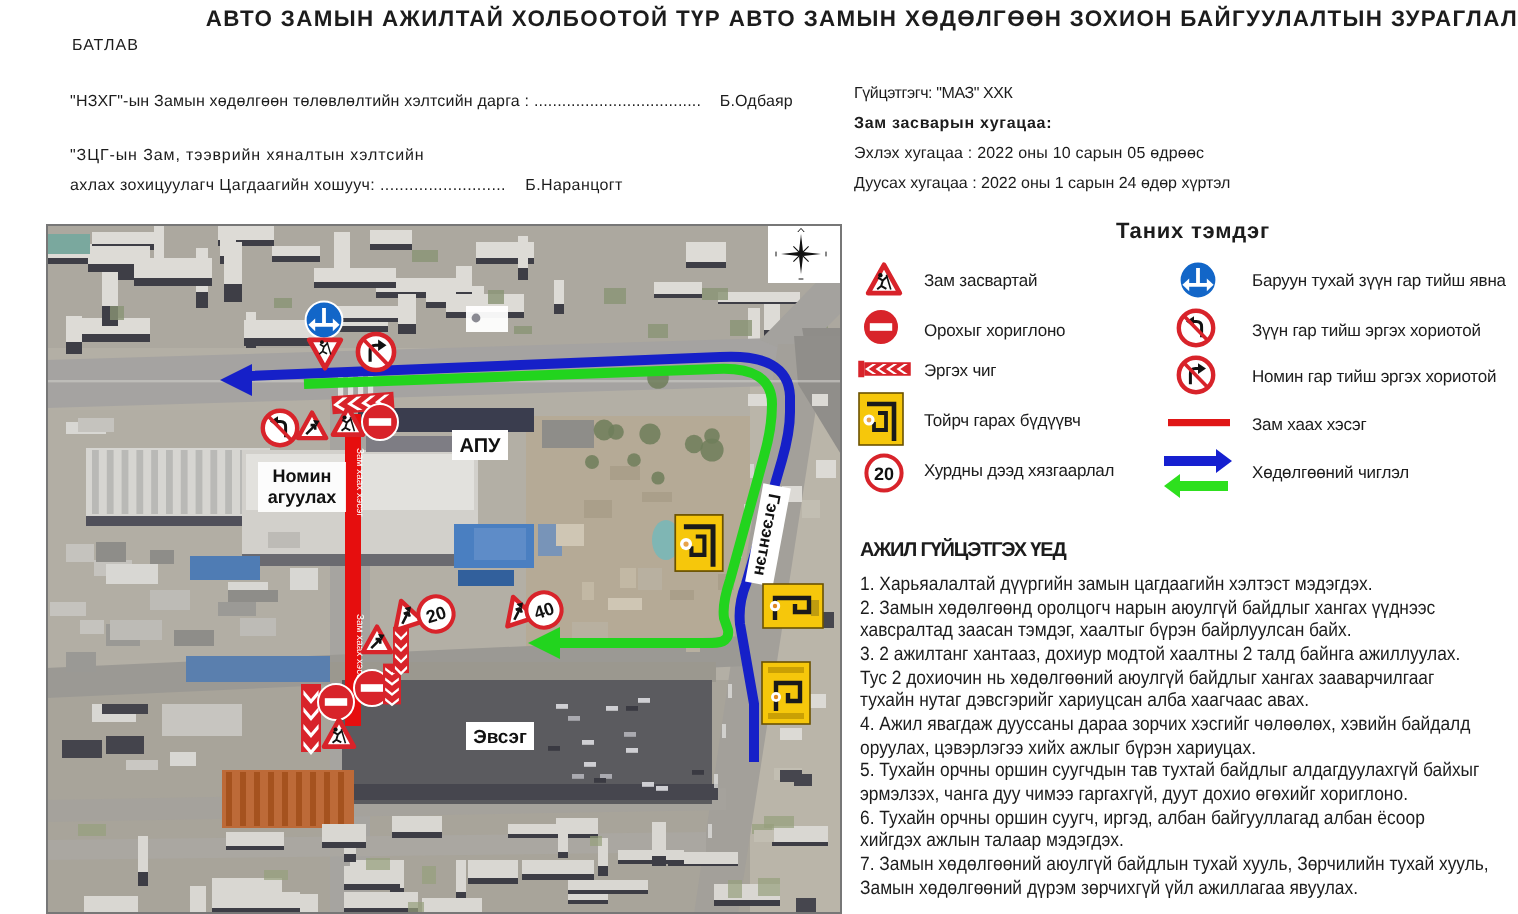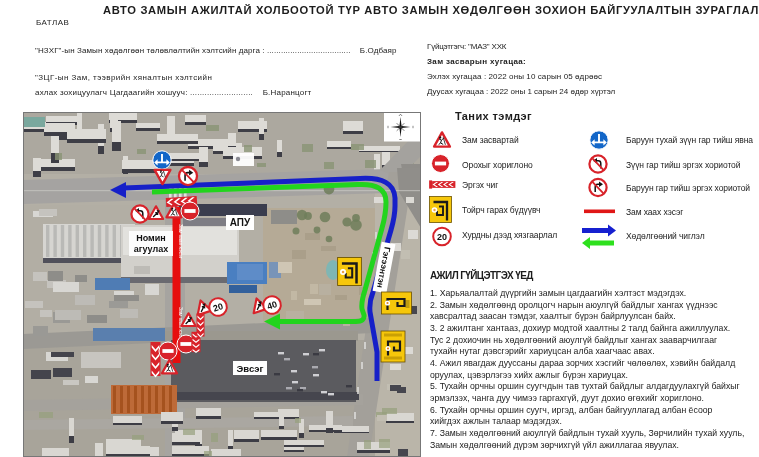--- a/index.html
+++ b/index.html
@@ -396,29 +396,29 @@
       <rect x="-12" y="-15.5" width="24" height="31" fill="#f6c70b" stroke="#6b5200" stroke-width="0.8"></rect>
       <rect x="-9" y="-13" width="18" height="3" fill="#caa004"></rect>
       <path d="M-5,9 L-5,-5 L7,-5 L7,4 L1,4 L1,0" stroke="#1a1a1a" stroke-width="2.2" fill="none"></path>
       <circle cx="-5" cy="2" r="2.5" fill="#fff"></circle>
       <circle cx="-5" cy="2" r="1.1" fill="#e08820"></circle>
       <rect x="-9" y="10" width="18" height="3" fill="#caa004"></rect>
     </g>
 <rect x="0.5" y="0.5" width="397" height="344" fill="none" stroke="#777" stroke-width="1"></rect>
 </svg>
 
-<div class="a b" style="left:455px;top:110px;width:180px;text-align:left;font-size:11px;letter-spacing:0.4px">Таних тэмдэг</div>
+<div class="a b" style="left:455px;top:110px;width:180px;text-align:right;font-size:11px;letter-spacing:0.4px">Таних тэмдэг</div>
 <div class="a t9" style="left:462px;top:135px">Зам засвартай</div>
 <div class="a t9" style="left:462px;top:160px">Орохыг хориглоно</div>
 <div class="a t9" style="left:462px;top:180px">Эргэх чиг</div>
 <div class="a t9" style="left:462px;top:205px">Тойрч гарах бүдүүвч</div>
 <div class="a t9" style="left:462px;top:230px">Хурдны дээд хязгаарлал</div>
 <div class="a t9" style="left:626px;top:135px">Баруун тухай зүүн гар тийш явна</div>
 <div class="a t9" style="left:626px;top:160px">Зүүн гар тийш эргэх хориотой</div>
-<div class="a t9" style="left:626px;top:183px">Баруун гар тийш эргэх хориотой</div>
+<div class="a t9" style="left:626px;top:183px">Номин гар тийш эргэх хориотой</div>
 <div class="a t9" style="left:626px;top:207px">Зам хаах хэсэг</div>
 <div class="a t9" style="left:626px;top:231px">Хөдөлгөөний чиглэл</div>
 <svg class="a" style="left:0;top:0" width="0" height="0">
 <defs>
 <g id="noentry">
         <circle r="9" fill="#d8232a" stroke="#fff" stroke-width="1"></circle>
         <rect x="-5.6" y="-1.9" width="11.2" height="3.8" fill="#fff"></rect>
       </g>
 <g id="wtri">
         <path d="M0,-8.6 L7.9,5.6 L-7.9,5.6 Z" fill="#fff" stroke="#d8232a" stroke-width="2.4" stroke-linejoin="round"></path>

